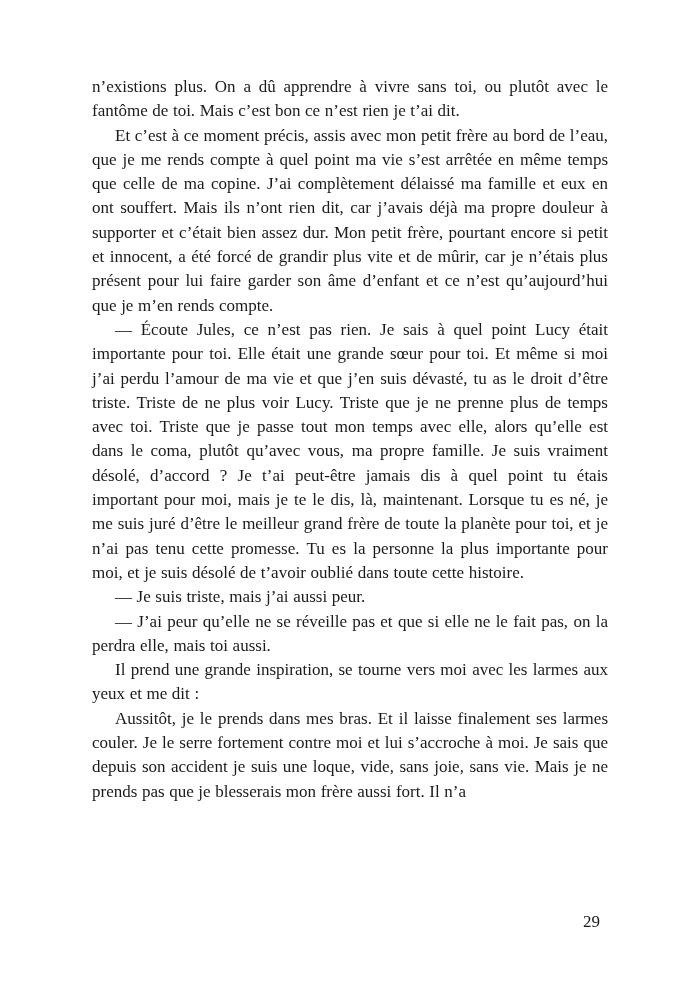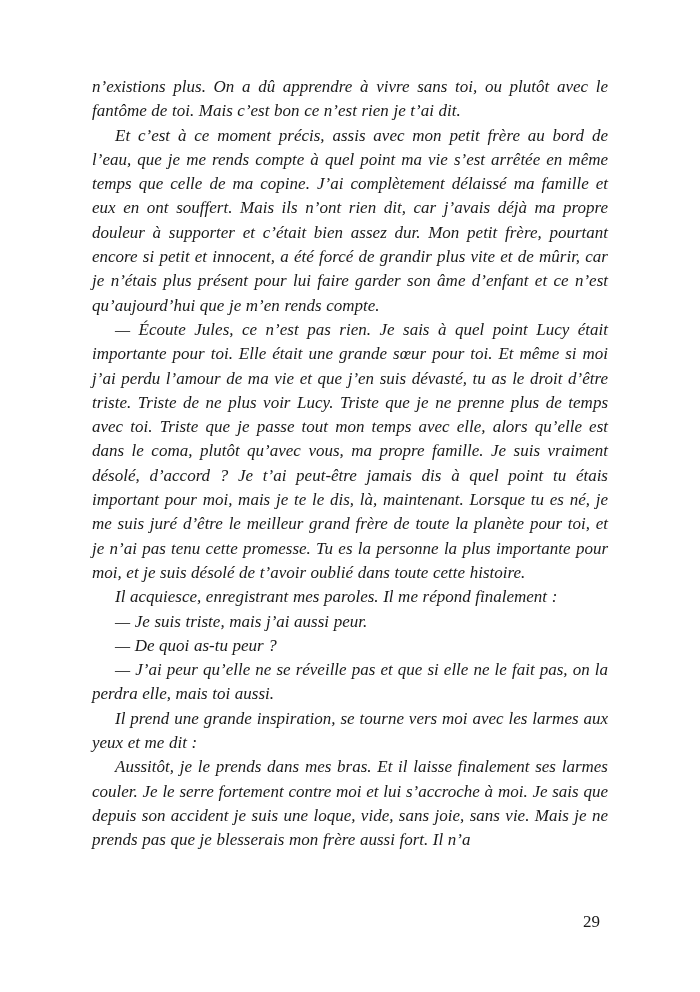--- a/index.html
+++ b/index.html
@@ -26,21 +26,20 @@
     text-align: justify;
     text-justify: inter-word;
     hyphens: none;
     -webkit-hyphens: none;
     word-spacing: 0.02em;
   }
   .text-block p {
     margin: 0;
     padding: 0;
     text-indent: 23px;
-    font-style: italic;
   }
   .text-block p.no-indent {
     text-indent: 0;
   }
   .page-number {
     position: absolute;
     left: 92px;
     top: 910px;
     width: 508px;
     text-align: right;
@@ -50,21 +49,19 @@
   }
 </style>
 </head>
 <body>
 
 <div class="page">
   <div class="text-block">
     <p class="no-indent">n’existions plus. On a dû apprendre à vivre sans toi, ou plutôt avec le fantôme de toi. Mais c’est bon ce n’est rien je t’ai dit.</p>
     <p>Et c’est à ce moment précis, assis avec mon petit frère au bord de l’eau, que je me rends compte à quel point ma vie s’est arrêtée en même temps que celle de ma copine. J’ai complètement délaissé ma famille et eux en ont souffert. Mais ils n’ont rien dit, car j’avais déjà ma propre douleur à supporter et c’était bien assez dur. Mon petit frère, pourtant encore si petit et innocent, a été forcé de grandir plus vite et de mûrir, car je n’étais plus présent pour lui faire garder son âme d’enfant et ce n’est qu’aujourd’hui que je m’en rends compte.</p>
     <p>—&nbsp;Écoute Jules, ce n’est pas rien. Je sais à quel point Lucy était importante pour toi. Elle était une grande sœur pour toi. Et même si moi j’ai perdu l’amour de ma vie et que j’en suis dévasté, tu as le droit d’être triste. Triste de ne plus voir Lucy. Triste que je ne prenne plus de temps avec toi. Triste que je passe tout mon temps avec elle, alors qu’elle est dans le coma, plutôt qu’avec vous, ma propre famille. Je suis vraiment désolé, d’accord&nbsp;? Je t’ai peut-être jamais dis à quel point tu étais important pour moi, mais je te le dis, là, maintenant. Lorsque tu es né, je me suis juré d’être le meilleur grand frère de toute la planète pour toi, et je n’ai pas tenu cette promesse. Tu es la personne la plus importante pour moi, et je suis désolé de t’avoir oublié dans toute cette histoire.</p>
-    <p>Il acquiesce, enregistrant mes paroles. Il me répond finalement&nbsp;:</p>
     <p>—&nbsp;Je suis triste, mais j’ai aussi peur.</p>
-    <p>—&nbsp;De quoi as-tu peur&nbsp;?</p>
     <p>—&nbsp;J’ai peur qu’elle ne se réveille pas et que si elle ne le fait pas, on la perdra elle, mais toi aussi.</p>
     <p>Il prend une grande inspiration, se tourne vers moi avec les larmes aux yeux et me dit&nbsp;:</p>
     <p>Aussitôt, je le prends dans mes bras. Et il laisse finalement ses larmes couler. Je le serre fortement contre moi et lui s’accroche à moi. Je sais que depuis son accident je suis une loque, vide, sans joie, sans vie. Mais je ne prends pas que je blesserais mon frère aussi fort. Il n’a</p>
   </div>
   <div class="page-number">29</div>
 </div>
 
 </body></html>

